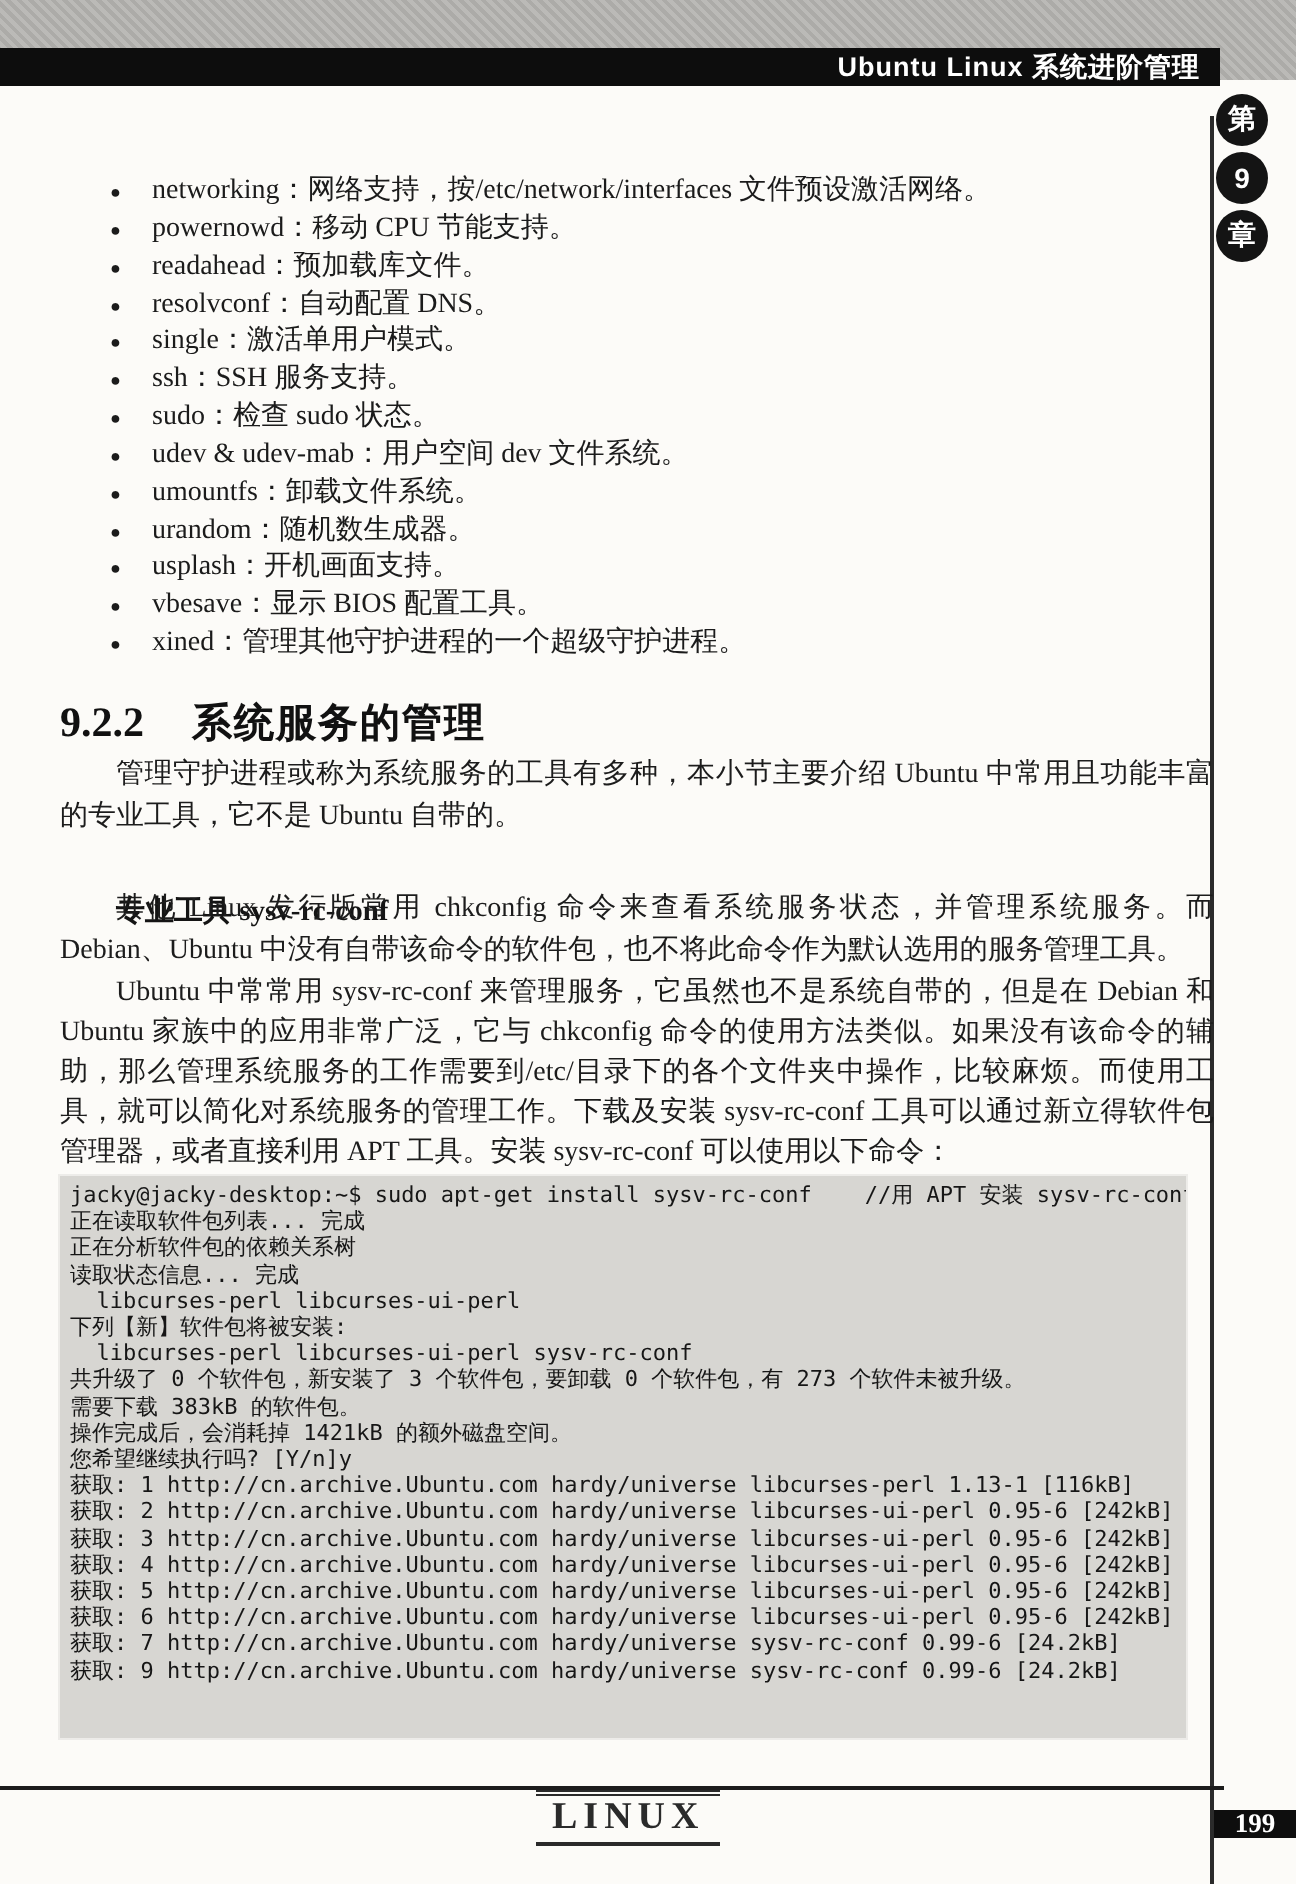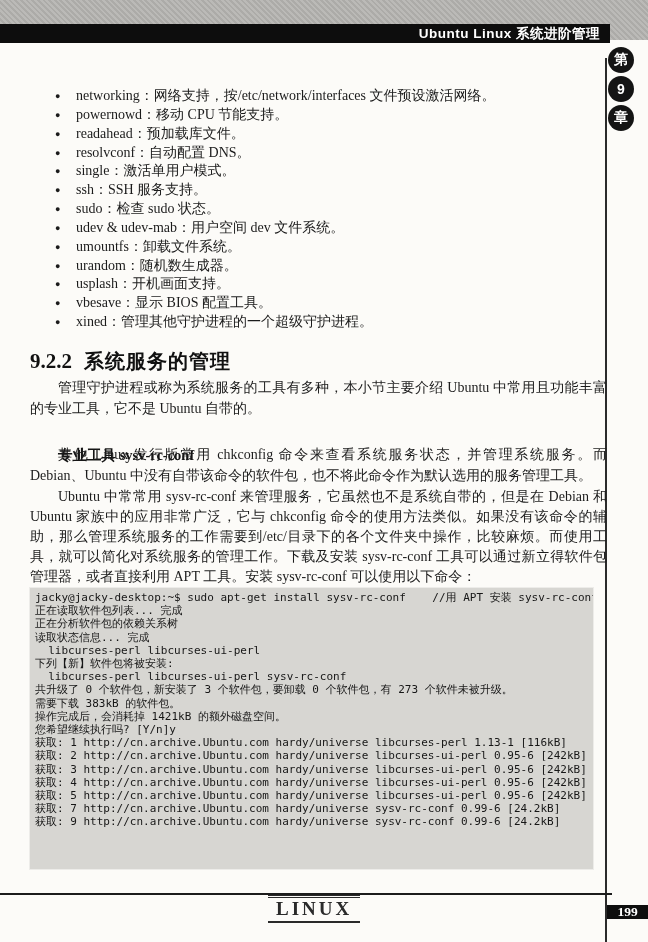--- a/index.html
+++ b/index.html
@@ -20,21 +20,21 @@
   .chapter-tab .circle { width:26px; height:26px; border-radius:50%; background:#141414; color:#fff;
     display:flex; align-items:center; justify-content:center;
     font-family:"Liberation Sans","DejaVu Sans",sans-serif; font-weight:bold; font-size:14px; }
 
   .v-rule { position:absolute; top:58px; left:605px; width:2px; height:884px; background:#2b2b2b; }
 
   .bullets { position:absolute; top:87px; left:52px; width:545px; list-style:none; }
   .bullets li { display:flex; line-height:18.85px; font-size:14px; color:#1b1b1b; }
   .bullets .dot { width:24px; flex:0 0 24px; font-size:9px; line-height:18.85px; text-align:left; padding-left:3px; }
 
-  .section-heading { position:absolute; top:348px; left:30px; display:flex; align-items:baseline; gap:12px; }
+  .section-heading { position:absolute; top:348px; left:30px; display:flex; align-items:baseline; gap:24px; }
   .section-heading .num { font-family:"Liberation Serif","DejaVu Serif",serif; font-weight:bold; font-size:21px; color:#111; }
   .section-heading .ttl { font-family:Liberation Sans, sans-serif; font-weight:bold; font-size:20px; color:#111; letter-spacing:1px; }
 
   .para { position:absolute; left:30px; width:577px; font-size:14px; line-height:20.5px;
     color:#1c1c1c; text-align:justify; text-indent:2em; }
   .p1 { top:378px; }
   .sub-heading { position:absolute; top:426px; left:58px;
     font-family:Liberation Serif, serif; font-weight:bold; font-size:14.5px; color:#141414;margin-top:20px; }
   .p2 { top:445px; }
   .p3 { top:487px; line-height:20px; }
@@ -182,20 +182,21 @@
       <div class="tline">获取: 1 http://cn.archive.Ubuntu.com hardy/universe libcurses-perl 1.13-1 [116kB]</div>
 
       <div class="tline">获取: 2 http://cn.archive.Ubuntu.com hardy/universe libcurses-ui-perl 0.95-6 [242kB]</div>
 
       <div class="tline">获取: 3 http://cn.archive.Ubuntu.com hardy/universe libcurses-ui-perl 0.95-6 [242kB]</div>
 
       <div class="tline">获取: 4 http://cn.archive.Ubuntu.com hardy/universe libcurses-ui-perl 0.95-6 [242kB]</div>
 
       <div class="tline">获取: 5 http://cn.archive.Ubuntu.com hardy/universe libcurses-ui-perl 0.95-6 [242kB]</div>
 
+      <div class="tline">获取: 6 http://cn.archive.Ubuntu.com hardy/universe libcurses-ui-perl 0.95-6 [242kB]</div>
 
       <div class="tline">获取: 7 http://cn.archive.Ubuntu.com hardy/universe sysv-rc-conf 0.99-6 [24.2kB]</div>
 
 
       <div class="tline">获取: 9 http://cn.archive.Ubuntu.com hardy/universe sysv-rc-conf 0.99-6 [24.2kB]</div>
     </div>
 
   <div class="footer-rule"></div>
   <div class="linux-logo">LINUX</div>
   <div class="page-num">199</div>

